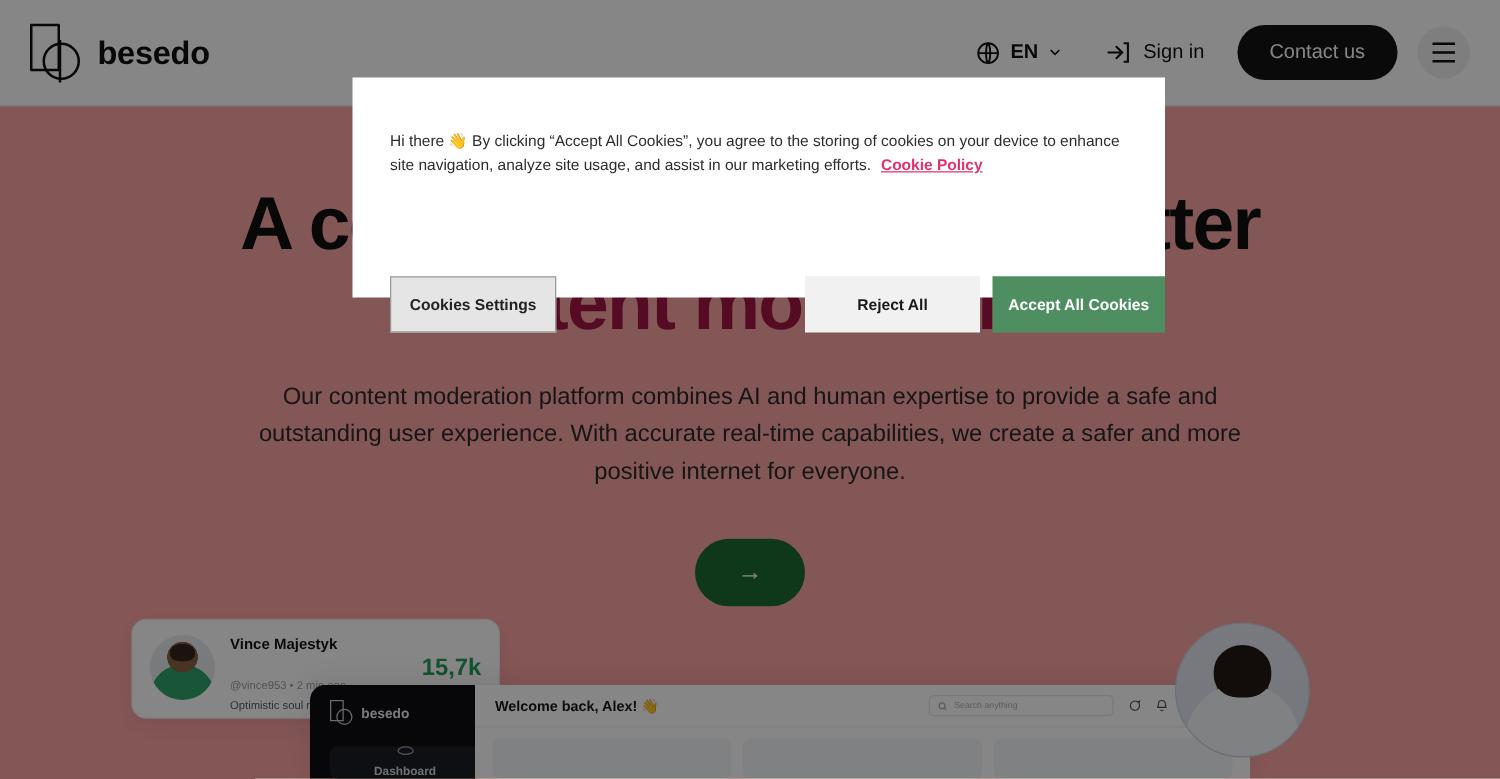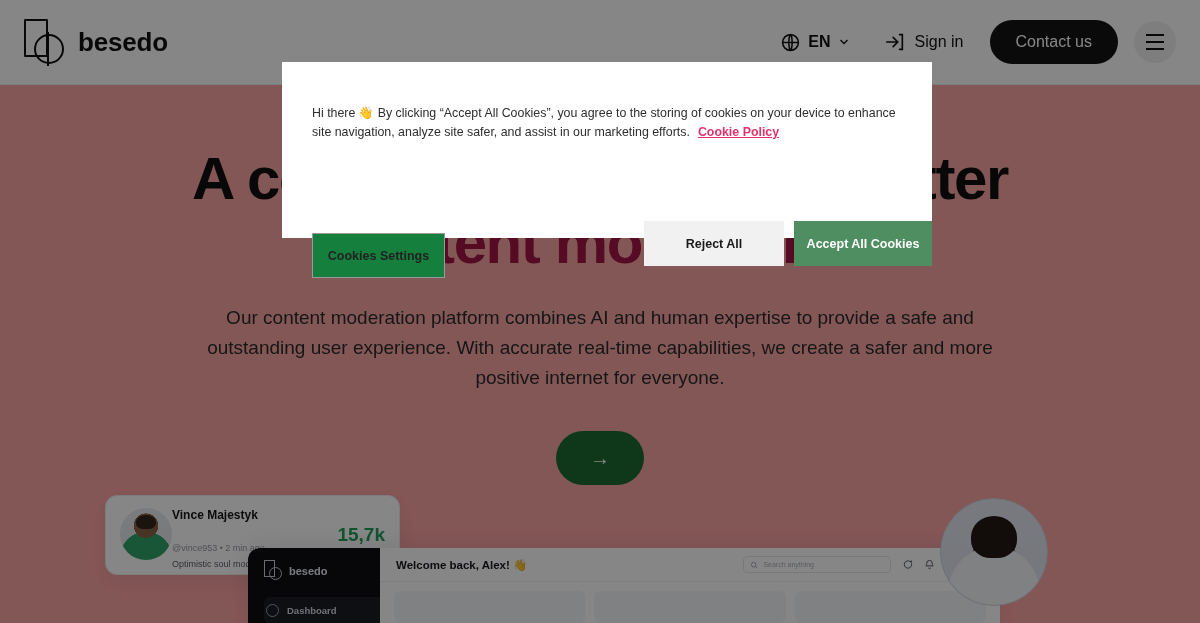--- a/index.html
+++ b/index.html
@@ -79,21 +79,21 @@
   }
   .btn-cta .arrow { font-size:20px; line-height:1; }
 
   
   .collage { position:absolute; left:0; top:480px; width:1200px; height:143px; }
 
   .card-social {
     position:absolute; left:105px; top:15px; width:295px; height:80px;
     background:#fff; border:1px solid #ececf2; border-radius:12px;
     box-shadow:0 6px 18px rgba(20,20,40,.07);
-    display:flex; padding:12px 14px;
+    display:flex; gap:12px; padding:12px 14px;
   }
   .avatar-photo {
     width:52px; height:52px; border-radius:50%; flex:none;
     background:
       radial-gradient(circle at 50% 34%, #8a6348 0 28%, transparent 29%),
       radial-gradient(circle at 50% 96%, #2fa46a 0 46%, transparent 47%),
       linear-gradient(#e9ecef,#e1e5ea);
     position:relative; overflow:hidden;
   }
   .avatar-photo:after{
@@ -117,21 +117,21 @@
   }
   .dash-side { width:132px; background:#0e0f14; padding:12px 0 0 16px; }
   .dash-side .side-brand { display:flex; align-items:center; gap:8px; }
   .side-mark { width:17px; height:21px; position:relative; }
   .side-mark .r { position:absolute; left:0; top:0; width:11px; height:17px; border:1.3px solid #c9ccd6; }
   .side-mark .c { position:absolute; left:5px; top:7px; width:13px; height:13px; border:1.3px solid #c9ccd6; border-radius:50%; }
   .side-brand-name { font-size:11px; font-weight:600; color:#e8eaf0; }
   .side-item {
     margin-top:16px; height:26px; background:#1b1d25;
     display:flex; align-items:center; gap:8px; padding-left:2px;
-    border-radius:6px 0 0 6px; width:118px;
+    border-radius:6px 0 0 6px; width:118px;flex-direction:column;
   }
   .side-dot { width:13px; height:13px; border-radius:50%; border:1.4px solid #9aa0ae; }
   .side-label { font-size:9.5px; color:#d5d8e0; font-weight:600; }
 
   .dash-main { flex:1; background:#fff; }
   .dash-top {
     height:34px; display:flex; align-items:center; padding:0 16px;
     border-bottom:1px solid #eef0f3;
   }
   .dash-welcome { font-size:11.5px; font-weight:700; color:#16181d; }
@@ -176,22 +176,22 @@
   .cookie-text {
     position:absolute; left:30px; top:42px; width:590px;
     font-size:12.4px; line-height:1.56; color:#2e2e2e;
   }
   .cookie-link {
     color:#e3326b; font-weight:700; text-decoration:underline;
     margin-left:8px; cursor:pointer;
   }
   .cookie-actions { position:absolute; left:30px; top:159px; width:590px; }
   .btn-settings {
-    position:absolute; left:0; top:12px; width:133px; height:45px;
-    background:#15803d; border:1px solid #9a9a9a; color:#222;
+    position:absolute; left:0; top:0; width:133px; height:45px;
+    background:#e5e5e5; border:1px solid #9a9a9a; color:#222;
     font-size:12.5px; font-weight:700; font-family:inherit; cursor:pointer;
   }
   .btn-reject {
     position:absolute; left:332px; top:0; width:140px; height:45px;
     background:#f1f1f1; border:none; color:#1a1a1a;
     font-size:12.5px; font-weight:700; font-family:inherit; cursor:pointer;
   }
   .btn-accept {
     position:absolute; left:482px; top:0; width:138px; height:45px;
     background:#4e8e60; border:none; color:#fff;
@@ -310,20 +310,20 @@
     </div>
 
     <div class="photo-bubble"></div>
   </div>
 </div>
 
 <div id="overlay"></div>
 
 <div class="cookie-modal">
   <div class="cookie-text">
-    <span>Hi there 👋 By clicking “Accept All Cookies”, you agree to the storing of cookies on your device to enhance site navigation, analyze site safer, and assist in our marketing efforts.</span><a class="cookie-link">Cookie Policy</a>
+    <span>Hi there 👋 By clicking “Accept All Cookies”, you agree to the storing of cookies on your device to enhance site navigation, analyze site usage, and assist in our marketing efforts.</span><a class="cookie-link">Cookie Policy</a>
   </div>
   <div class="cookie-actions">
     <button class="btn-settings">Cookies Settings</button>
     <button class="btn-reject">Reject All</button>
     <button class="btn-accept">Accept All Cookies</button>
   </div>
 </div>
 
 </body></html>

